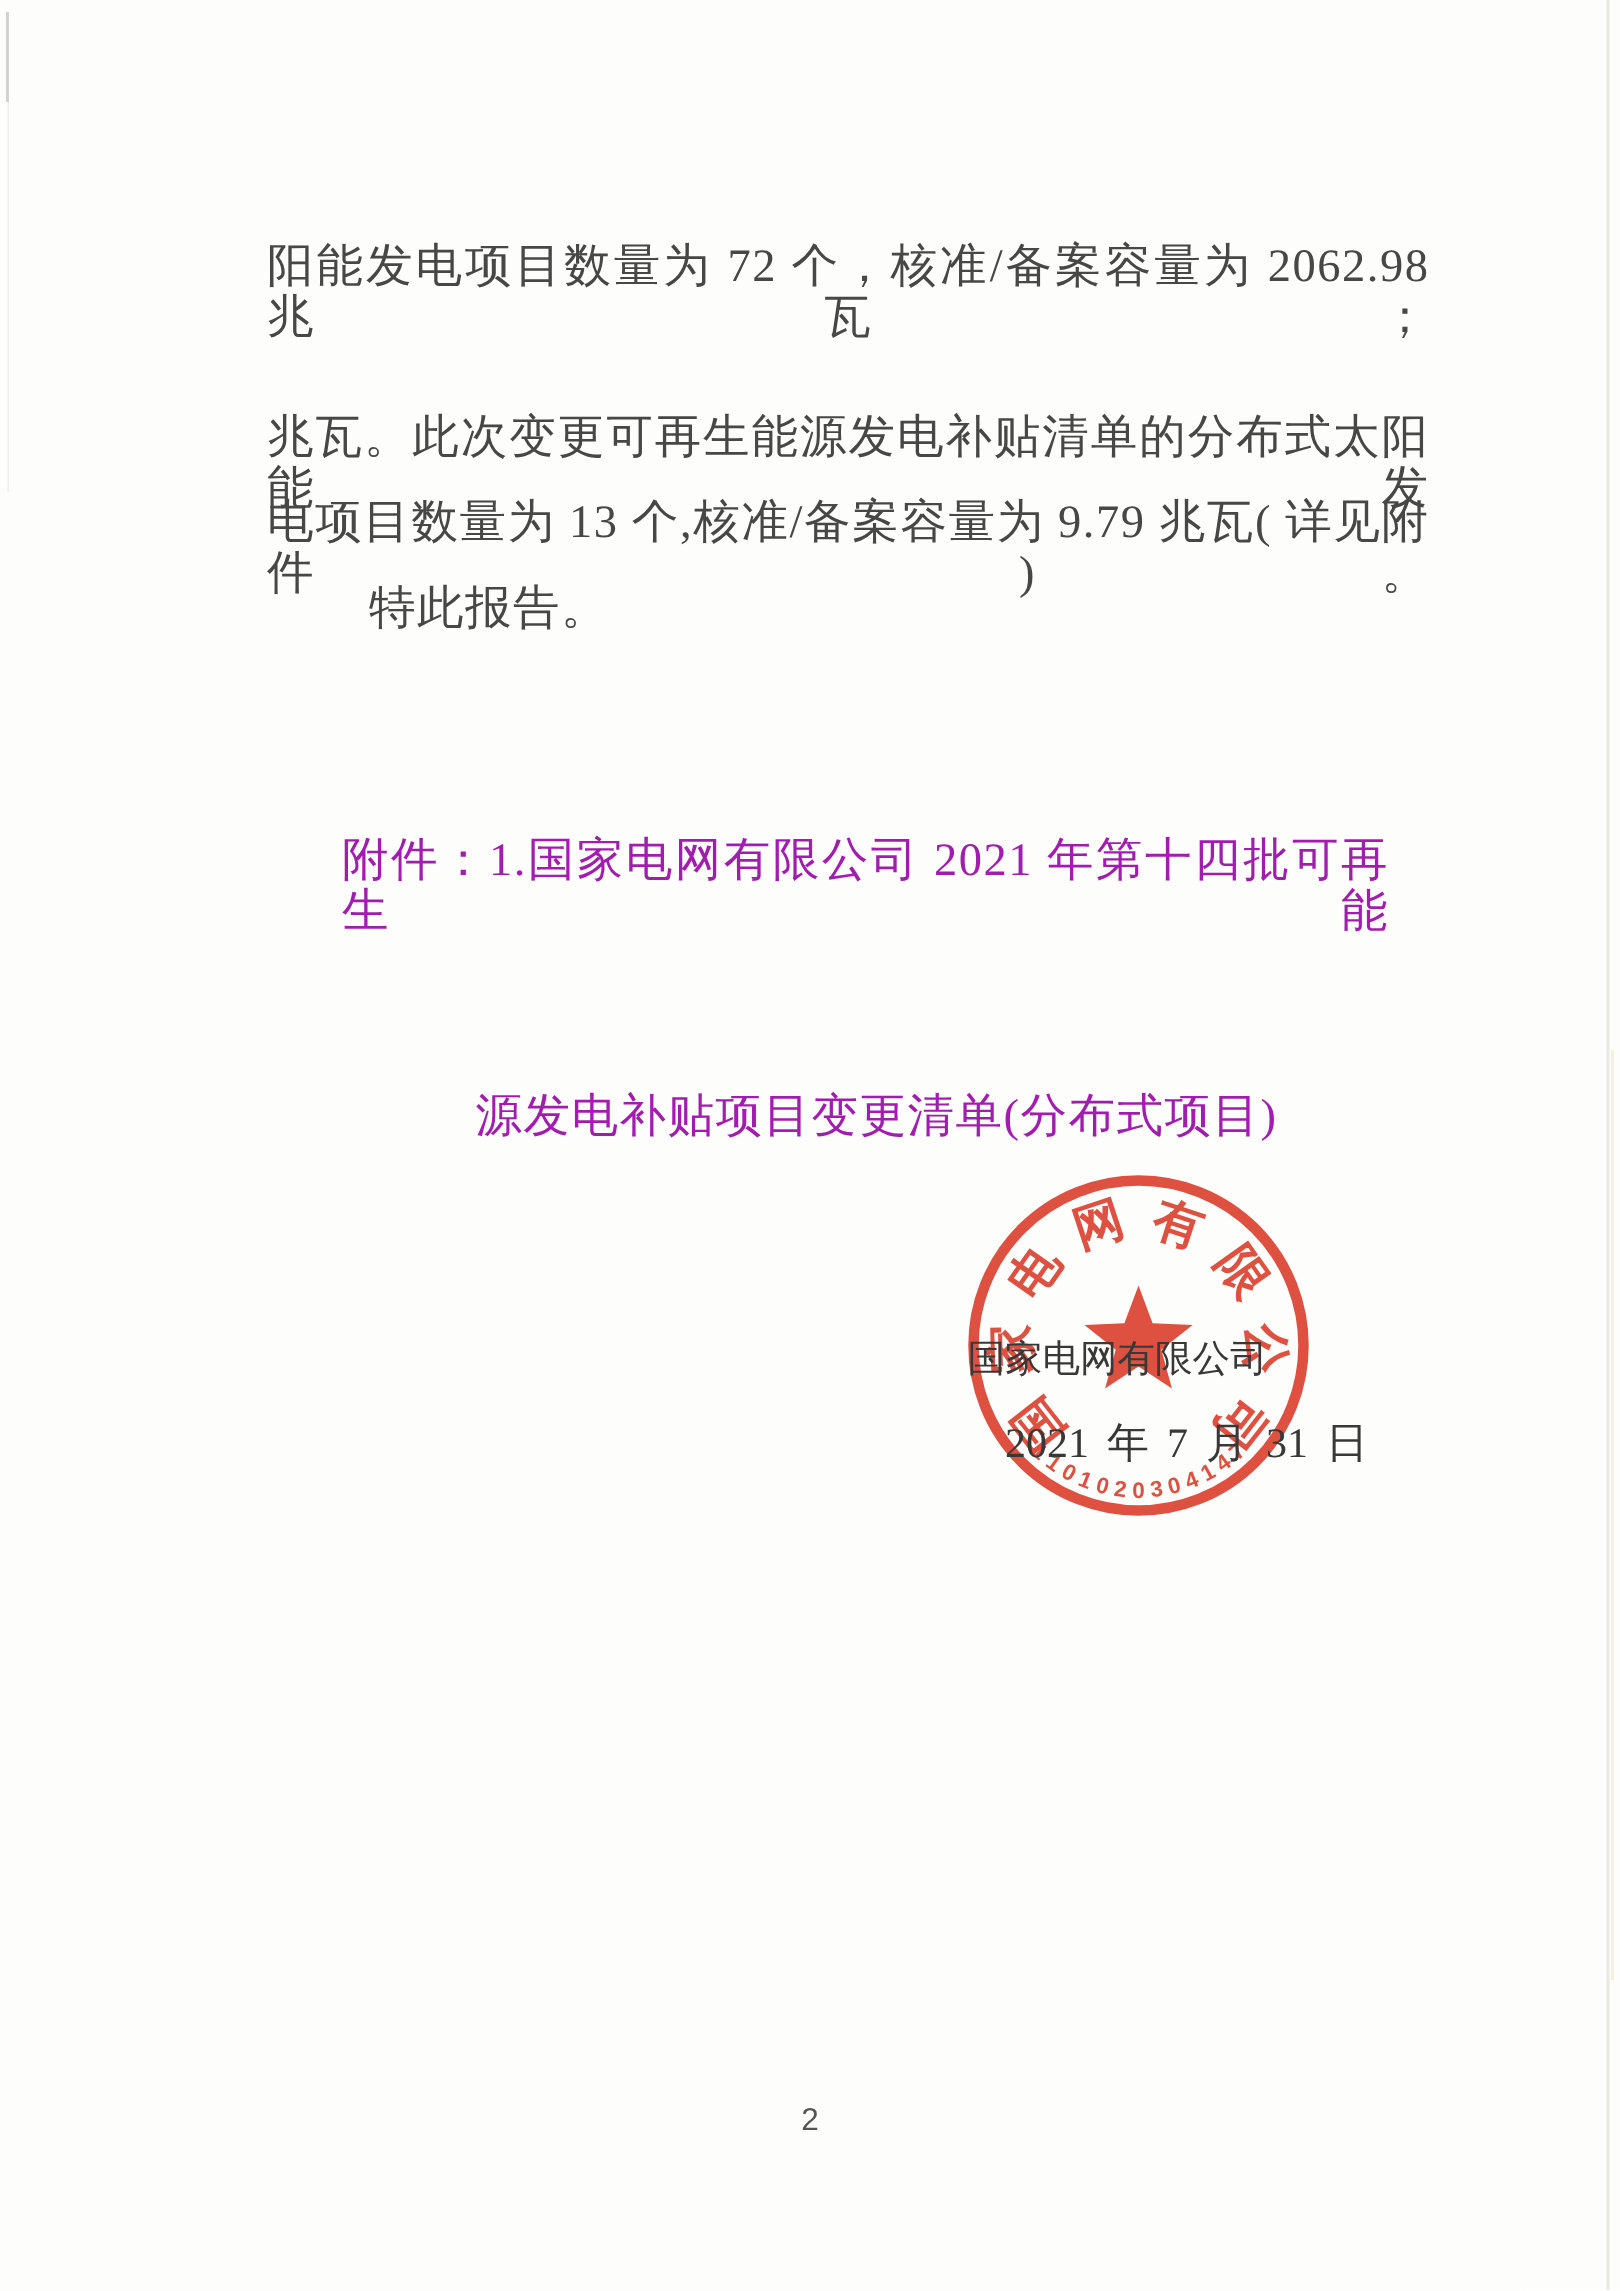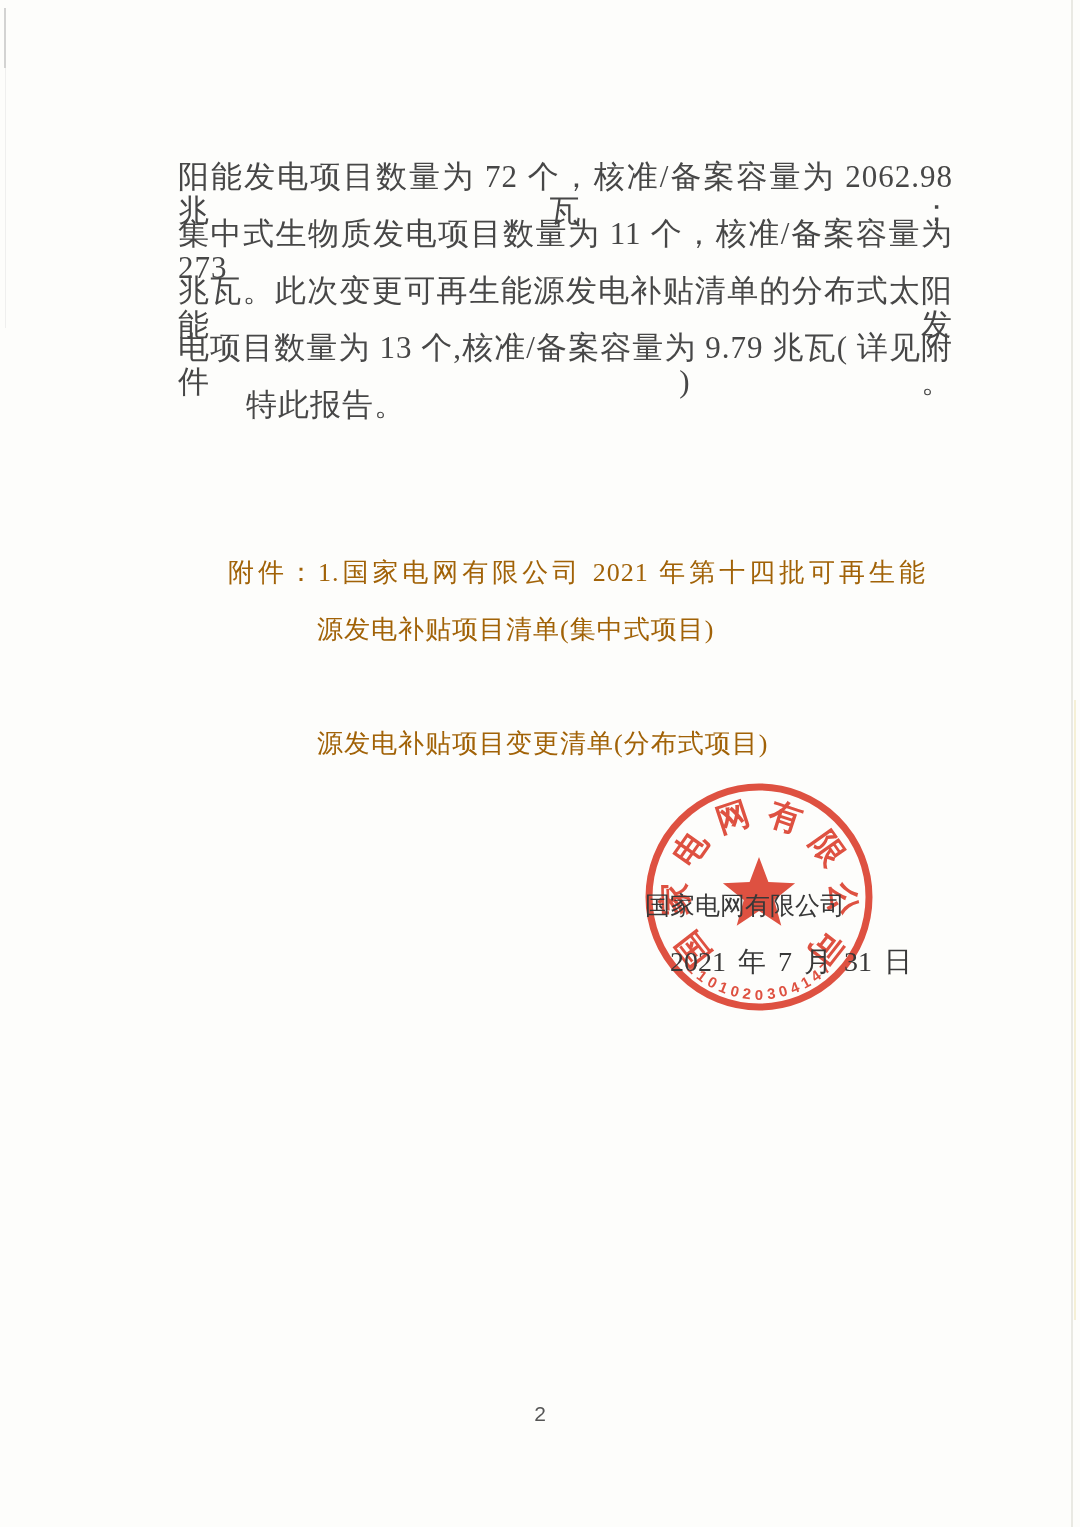--- a/index.html
+++ b/index.html
@@ -37,22 +37,22 @@
     text-align:justify;text-align-last:justify;
     white-space:nowrap0;
     margin-left:16px;
   }
   .body-line.short{
     width:auto;text-align:left;text-align-last:auto;left:230px;
   }
   
   .attach-line{
     position:absolute;
-    font-size:26px;line-height:34px;
-    color:#a16207;letter-spacing:1px;
+    font-size:31px;line-height:34px;
+    color:#a21caf;letter-spacing:1px;
   }
   .attach-line.justified{
     text-align:justify;text-align-last:justify;
   }
   .a1{left:228px;top:556px;width:698px;}
   .a2{left:317px;top:613px;}
   .a3{left:315px;top:670px;width:611px;}
   .a4{left:317px;top:727px;}
   
   .seal-svg{
@@ -92,27 +92,25 @@
 <body>
 
 <div class="page">
 
   <div class="edge-line-left"></div>
   <div class="edge-line-left-faint"></div>
   <div class="edge-line-right"></div>
   <div class="edge-tint-right"></div>
 
   <div class="body-line" style="top:160px">阳能发电项目数量为 72 个，核准/备案容量为 2062.98 兆瓦；</div>
-  <div class="body-line" style="top:217px">集中式生物质发电项目数量为 11 个，核准/备案容量为 273</div>
   <div class="body-line" style="top:274px">兆瓦。此次变更可再生能源发电补贴清单的分布式太阳能发</div>
   <div class="body-line" style="top:331px">电项目数量为 13 个,核准/备案容量为 9.79 兆瓦( 详见附件 )。</div>
   <div class="body-line short" style="top:388px">特此报告。</div>
 
   <div class="attach-line justified a1"><span>附件：</span><span>1.国家电网有限公司 2021 年第十四批可再生能</span></div>
-  <div class="attach-line a2">源发电补贴项目清单(集中式项目)</div>
   <div class="attach-line a4">源发电补贴项目变更清单(分布式项目)</div>
 
   <svg class="seal-svg" id="seal-svg" viewBox="0 0 264 264">
     <circle id="seal-ring" cx="131" cy="129" r="110" fill="none" stroke-width="7" stroke="#dc4433"></circle>
     <polygon id="seal-star" points="131.0,89.0 140.4,114.1 167.1,115.3 146.2,131.9 153.3,157.7 131.0,143.0 108.7,157.7 115.8,131.9 94.9,115.3 121.6,114.1" fill="#dc4433"></polygon>
     <g id="seal-ring-text">
         <text x="64.80709669703535" y="180.7155639273553" transform="rotate(-128 64.80709669703535 180.7155639273553)" class="ring-char" fill="#dc4433">国</text>
         <text x="47.02610871193144" y="131.0941781059981" transform="rotate(-91.42857142857143 47.02610871193144 131.0941781059981)" class="ring-char" fill="#dc4433">家</text>
         <text x="62.31157160418776" y="80.64816648240343" transform="rotate(-54.85714285714286 62.31157160418776 80.64816648240343)" class="ring-char" fill="#dc4433">电</text>
         <text x="104.64451923907288" y="49.24168611448458" transform="rotate(-18.285714285714292 104.64451923907288 49.24168611448458)" class="ring-char" fill="#dc4433">网</text>

